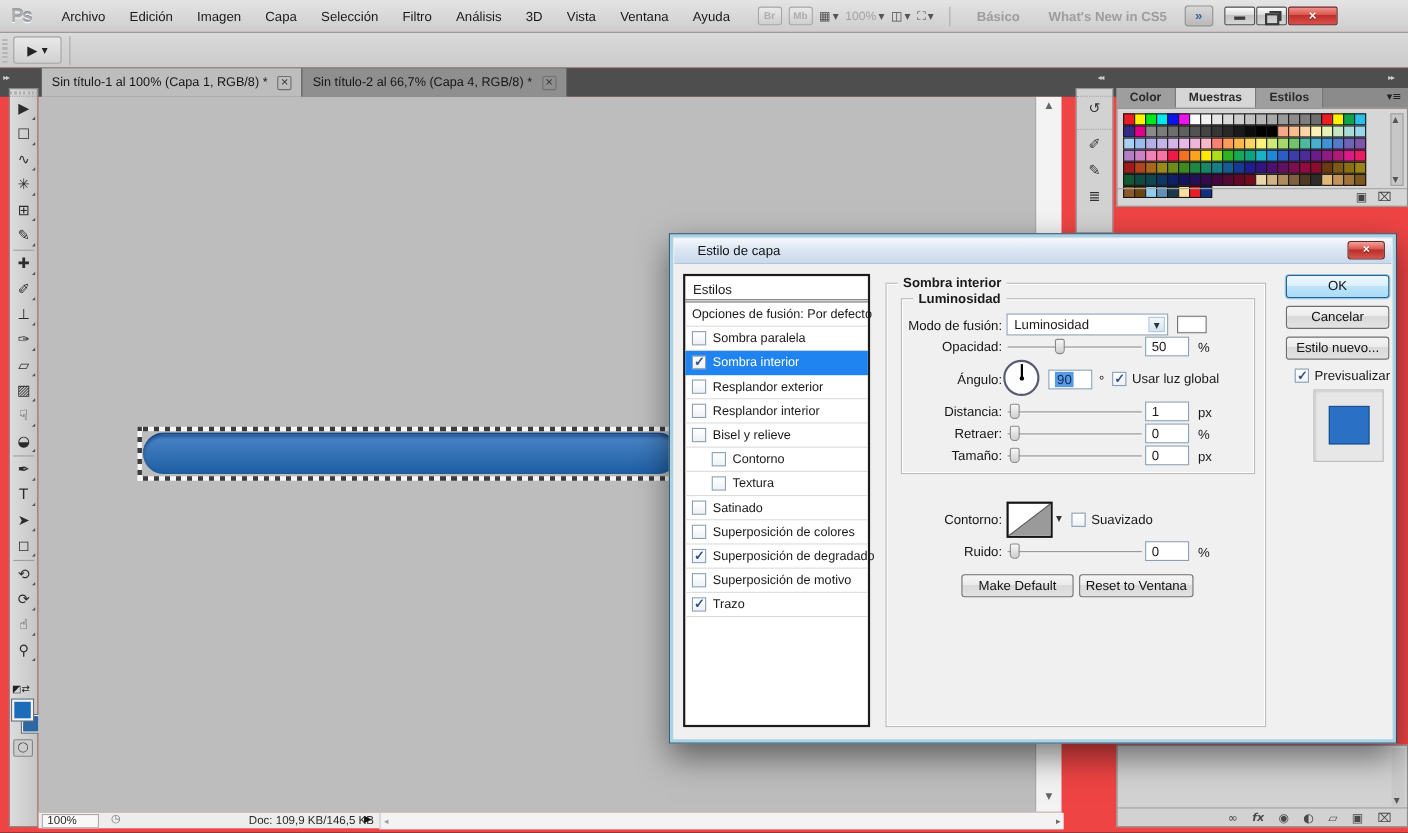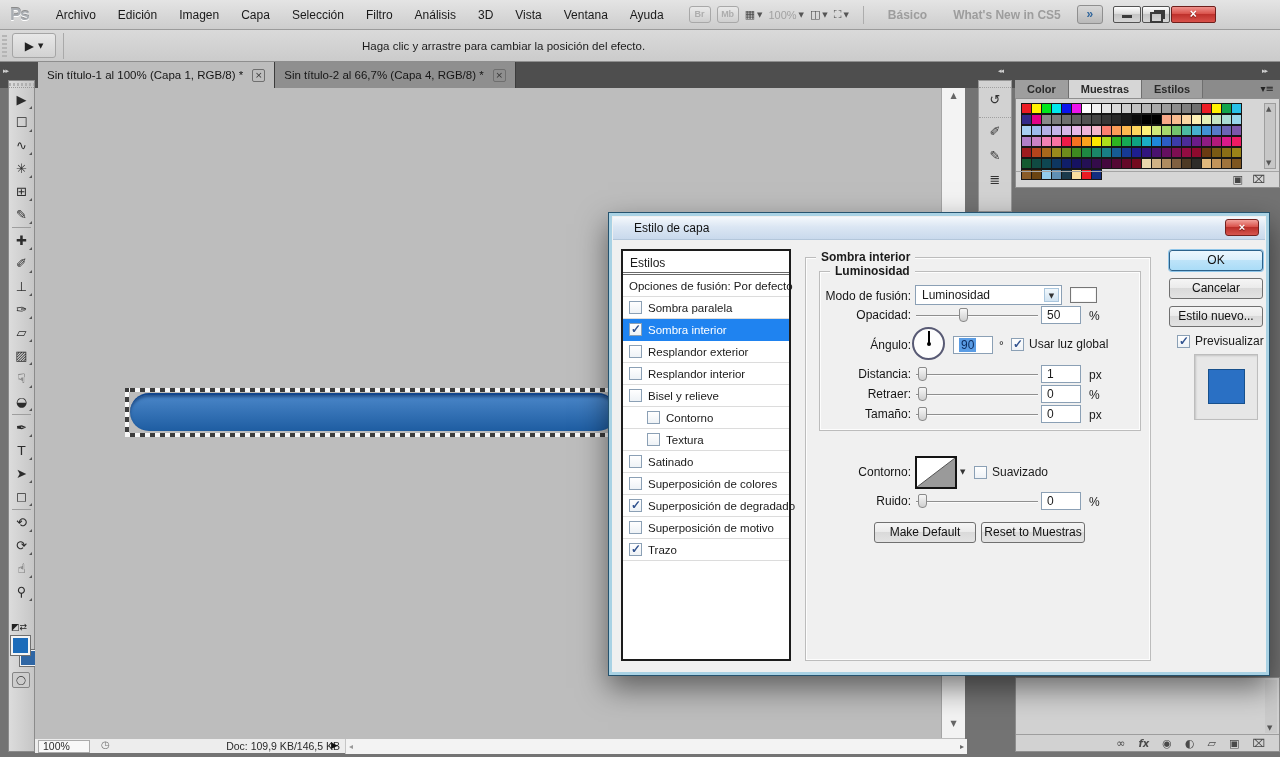--- a/index.html
+++ b/index.html
@@ -1,17 +1,17 @@
 <!DOCTYPE html>
 <html><head>
 <meta charset="utf-8">
 <style>
   html,body{margin:0;padding:0;background:#222;}
   *{box-sizing:border-box;}
-  .app{position:relative;width:1280px;height:757px;overflow:hidden;background:#737373;
+  .app{position:relative;width:1280px;height:757px;overflow:hidden;background:#ef4444;
        font-family:"Liberation Sans",sans-serif;color:#1a1a1a;-webkit-font-smoothing:antialiased;}
   .glyph{font-family:"DejaVu Sans",sans-serif;}
 
   
   .menubar{position:absolute;left:0;top:0;width:1280px;height:30px;
     background:linear-gradient(#e4e4e4,#cdcdcd);border-bottom:1px solid #9b9b9b;
     display:flex;align-items:center;}
   .ps-logo{font-size:17px;font-weight:bold;color:#a9adb2;margin:0 16px 0 10px;
     text-shadow:0 1px 0 #fff,0 -1px 0 #8a8a8a;letter-spacing:-1px;}
   .menu-item{font-size:12px;padding:0 11px;line-height:30px;cursor:default;}
@@ -233,21 +233,20 @@
     </div>
   </div>
 
   <div class="optionsbar">
     <div class="ob-grip"></div>
     <div class="ob-tool">
         <span class="glyph">▶</span>
         <span class="dd glyph">▼</span>
       </div>
     <div class="ob-sep"></div>
-    <div class="ob-hint">Haga clic y arrastre para cambiar la posición del efecto.</div>
   </div>
 
   <div class="tabbar">
     <span class="dock-arrows glyph" style="left:3px;">▸▸</span>
     <div class="doc-tabs" id="doc-tabs">
         <div class="doc-tab active">
           <span>Sin título-1 al 100% (Capa 1, RGB/8) *</span>
           <span class="x glyph">×</span>
         </div>
         <div class="doc-tab">
@@ -697,21 +696,21 @@
     </div>
     <span class="dlbl" style="left:152px;top:281px;">Ruido:</span>
     <div class="slider" style="left:307px;top:281px;">
       <div class="track"></div>
         <div class="thumb" style="left: 2px;"></div>
     </div>
     <div class="dfield" style="left:432px;top:279px;width:40px;">0</div>
     <span class="dunit" style="left:480px;top:282px;">%</span>
 
     <div class="dbtn" style="left:265px;top:309px;width:102px;">Make Default</div>
-    <div class="dbtn" style="left:372px;top:309px;width:104px;">Reset to Muestras</div>
+    <div class="dbtn" style="left:372px;top:309px;width:104px;">Reset to Ventana</div>
 
     <div class="dbtn primary" style="left:560px;top:37px;width:94px;">OK</div>
     <div class="dbtn" style="left:560px;top:65px;width:94px;">Cancelar</div>
     <div class="dbtn" style="left:560px;top:93px;width:94px;">Estilo nuevo...</div>
     <div class="dchk-row" style="left:568px;top:121px;">
       <span class="cb lone checked"></span>
       <span>Previsualizar</span>
     </div>
     <div class="preview-box">
       <div class="preview-sq" style="background: rgb(42, 112, 196);"></div>

